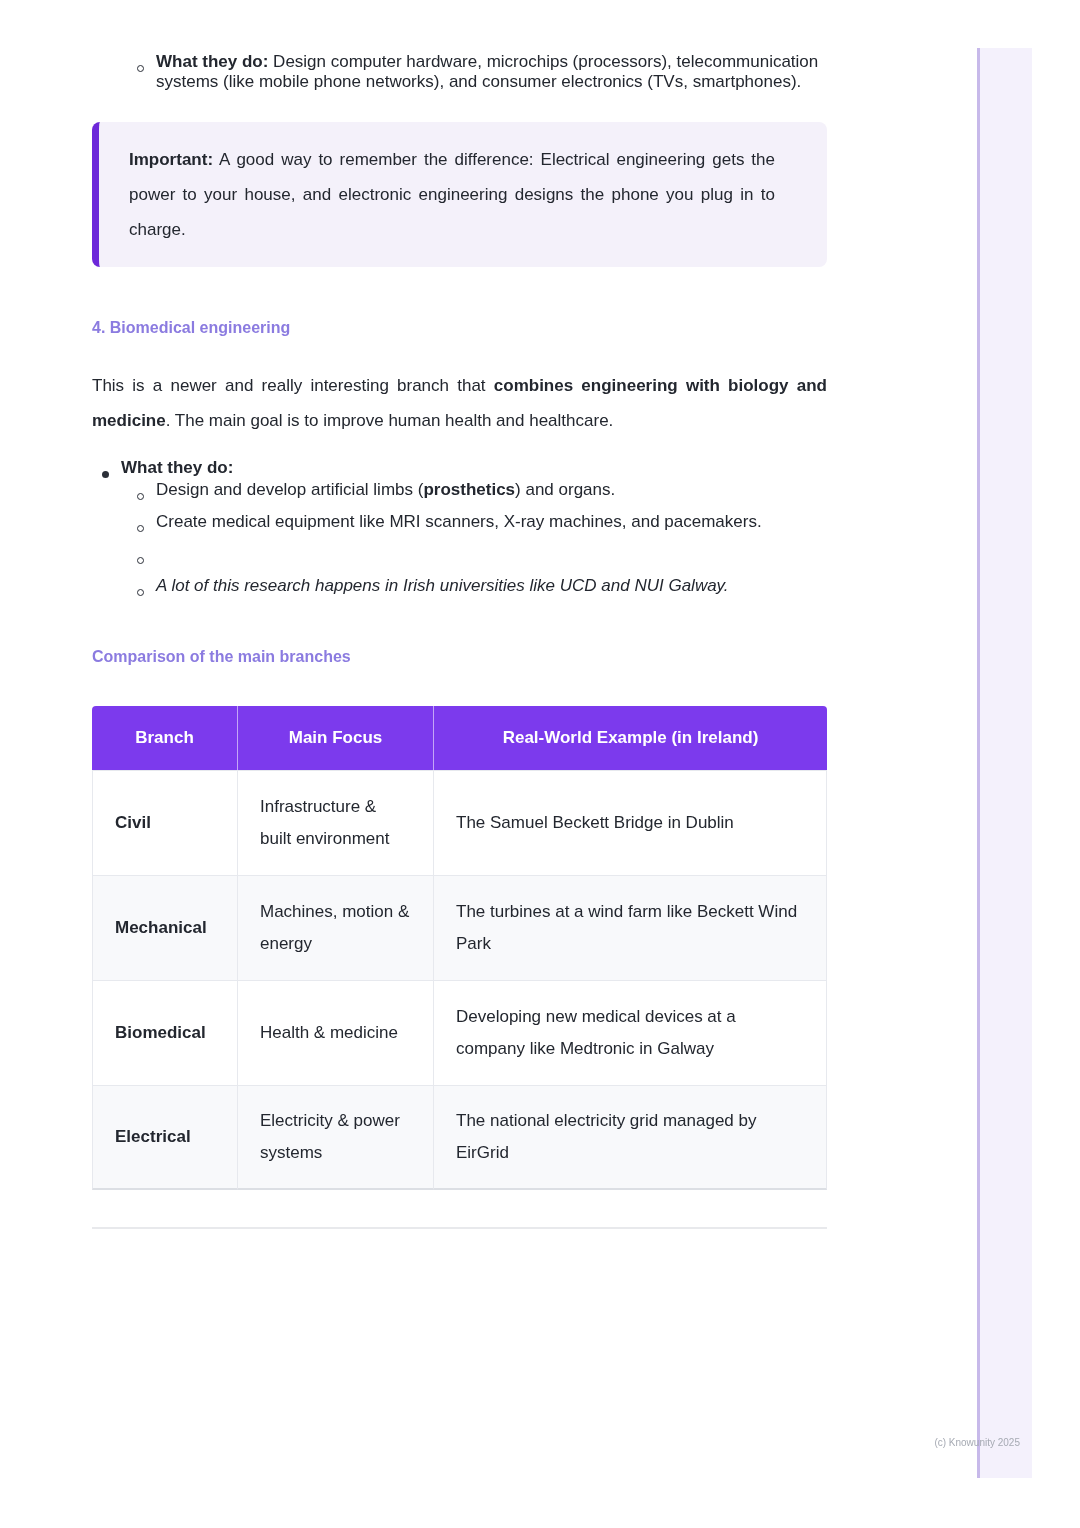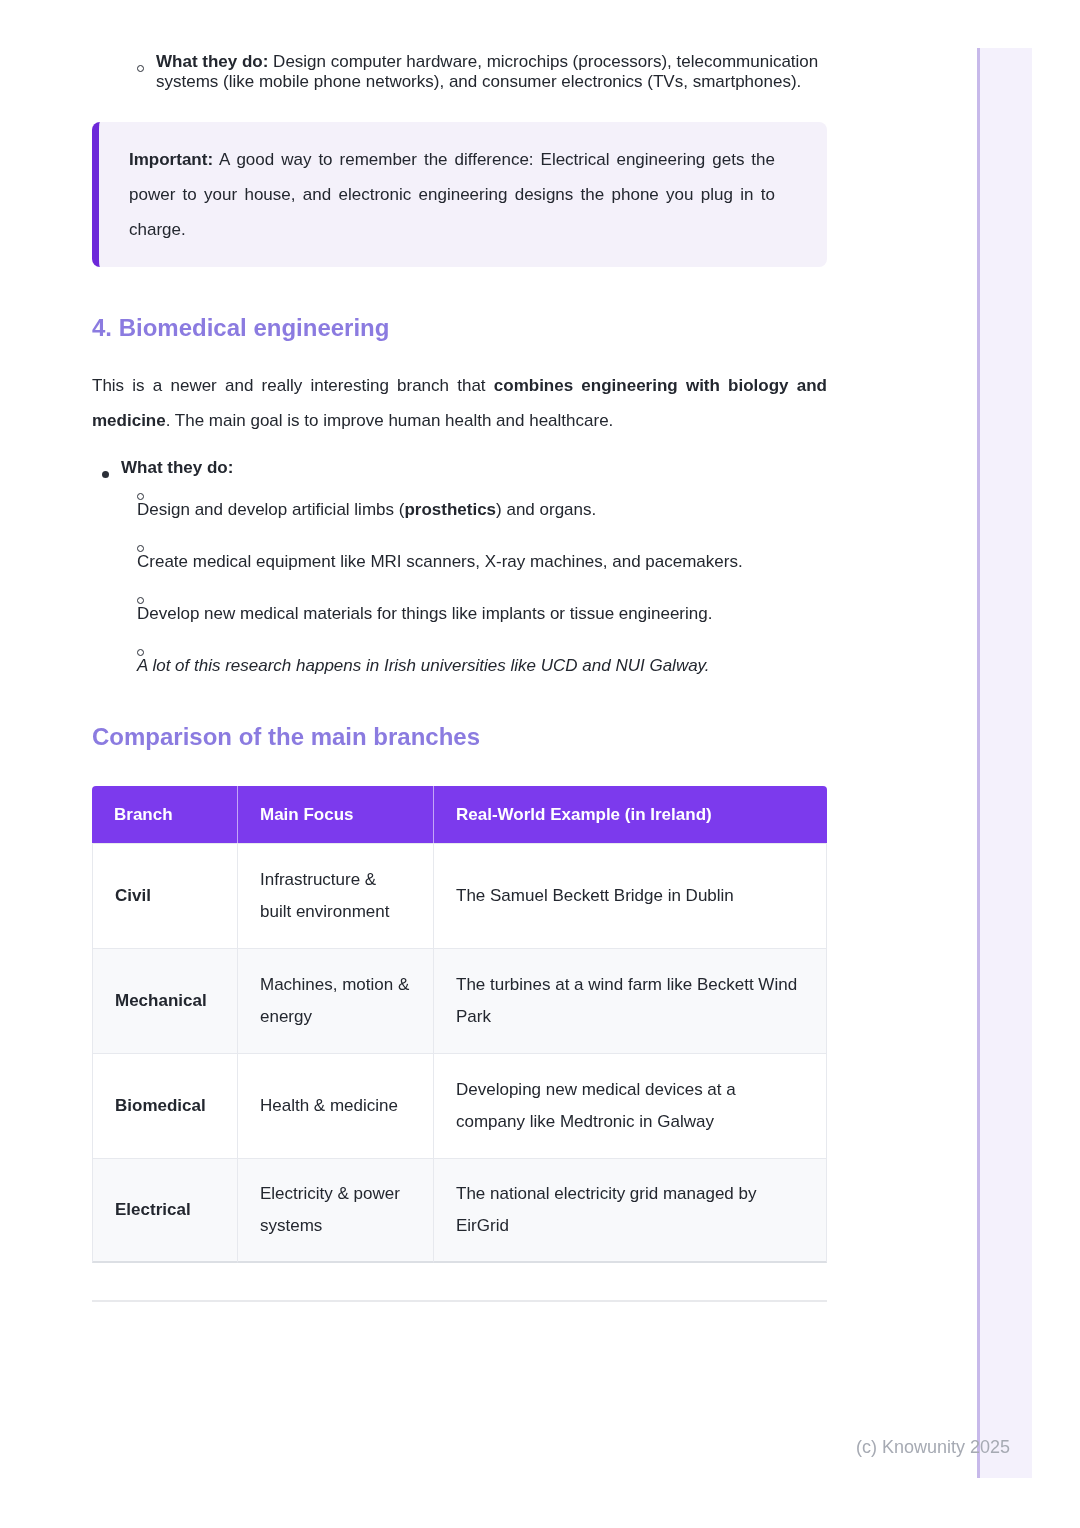--- a/index.html
+++ b/index.html
@@ -29,37 +29,37 @@
     left:92px; top:52px;
     width:735px;
   }
   
   .li{display:flex;line-height:20px;}
   .li .marker{flex:0 0 auto;margin-top:13px;margin-right:12px;}
   .dot-hollow{width:7px;height:7px;border:1.5px solid #2b2f38;border-radius:50%;background:transparent;}
   .dot-filled{width:7px;height:7px;border-radius:50%;background:#2b2f38;}
   .li.sub{margin-left:45px;}
   .li.top{margin-left:10px;}
-  .sublist .li{margin-bottom:12px;flex-direction:column;}
+  .sublist .li{margin-bottom:12px;}
   .sublist .li:last-child{margin-bottom:4px;}
   b,.b{font-weight:700;}
   .it{font-style:italic;}
   
   .callout{
     margin-top:30px;
     background:var(--callout-bg);
     border-left:7px solid var(--callout-border);
     border-radius:8px;
     padding:20px 52px 20px 30px;
     line-height:35px;
     text-align:justify;
   }
   
   h2{
-    font-size:24px;
+    font-size:16px;
     line-height:32px;
     font-weight:700;
     color:var(--heading-purple);
     margin-top:45px;
   }
   .para{
     margin-top:24px;
     line-height:35px;
     text-align:justify;
   }
@@ -72,22 +72,22 @@
     border-collapse:separate;
     border-spacing:0;
     table-layout:fixed;
   }
   col.c1{width:145px;} col.c2{width:196px;} col.c3{width:394px;}
   thead th{
     background:var(--accent-purple);
     color:#ffffff;
     font-weight:700;
     font-size:17px;
-    text-align:left;
-    height:57px;
+    text-align:center;
+    height:64px;
     padding:0 22px;
     vertical-align:middle;
   }
   thead th + th{border-left:1px solid rgba(255,255,255,0.55);}
   thead th:first-child{border-top-left-radius:4px;}
   thead th:last-child{border-top-right-radius:4px;}
   tbody td{
     height:105px;
     padding:18px 22px;
     vertical-align:middle;
@@ -103,22 +103,22 @@
   
   .divider{
     margin-top:37px;
     height:0;
     border-top:2px solid #e8e9ec;
     width:735px;
   }
   .footer{
     position:absolute;
     top:1437px;
-    right:70px;
-    font-size:18px;
+    right:60px;
+    font-size:10px;
     color:var(--muted);
     z-index:3;
   }
   
   .scroll-strip{
     position:absolute;
     left:977px; top:48px;
     width:55px; height:1430px;
     background:var(--strip-bg);
     border-left:3px solid var(--strip-edge);
@@ -155,21 +155,20 @@
         <div><span>Design and develop artificial limbs (</span><span class="b">prosthetics</span><span>) and organs.</span></div>
       </div>
 
       <div class="li sub">
         <span class="marker dot-hollow"></span>
         <div>Create medical equipment like MRI scanners, X-ray machines, and pacemakers.</div>
       </div>
 
       <div class="li sub">
         <span class="marker dot-hollow"></span>
-        <div>Develop new medical materials for things like implants or tissue engineering.</div>
       </div>
 
       <div class="li sub">
         <span class="marker dot-hollow"></span>
         <div class="it">A lot of this research happens in Irish universities like UCD and NUI Galway.</div>
       </div>
     </div>
   </div>
 
   <h2>Comparison of the main branches</h2>

